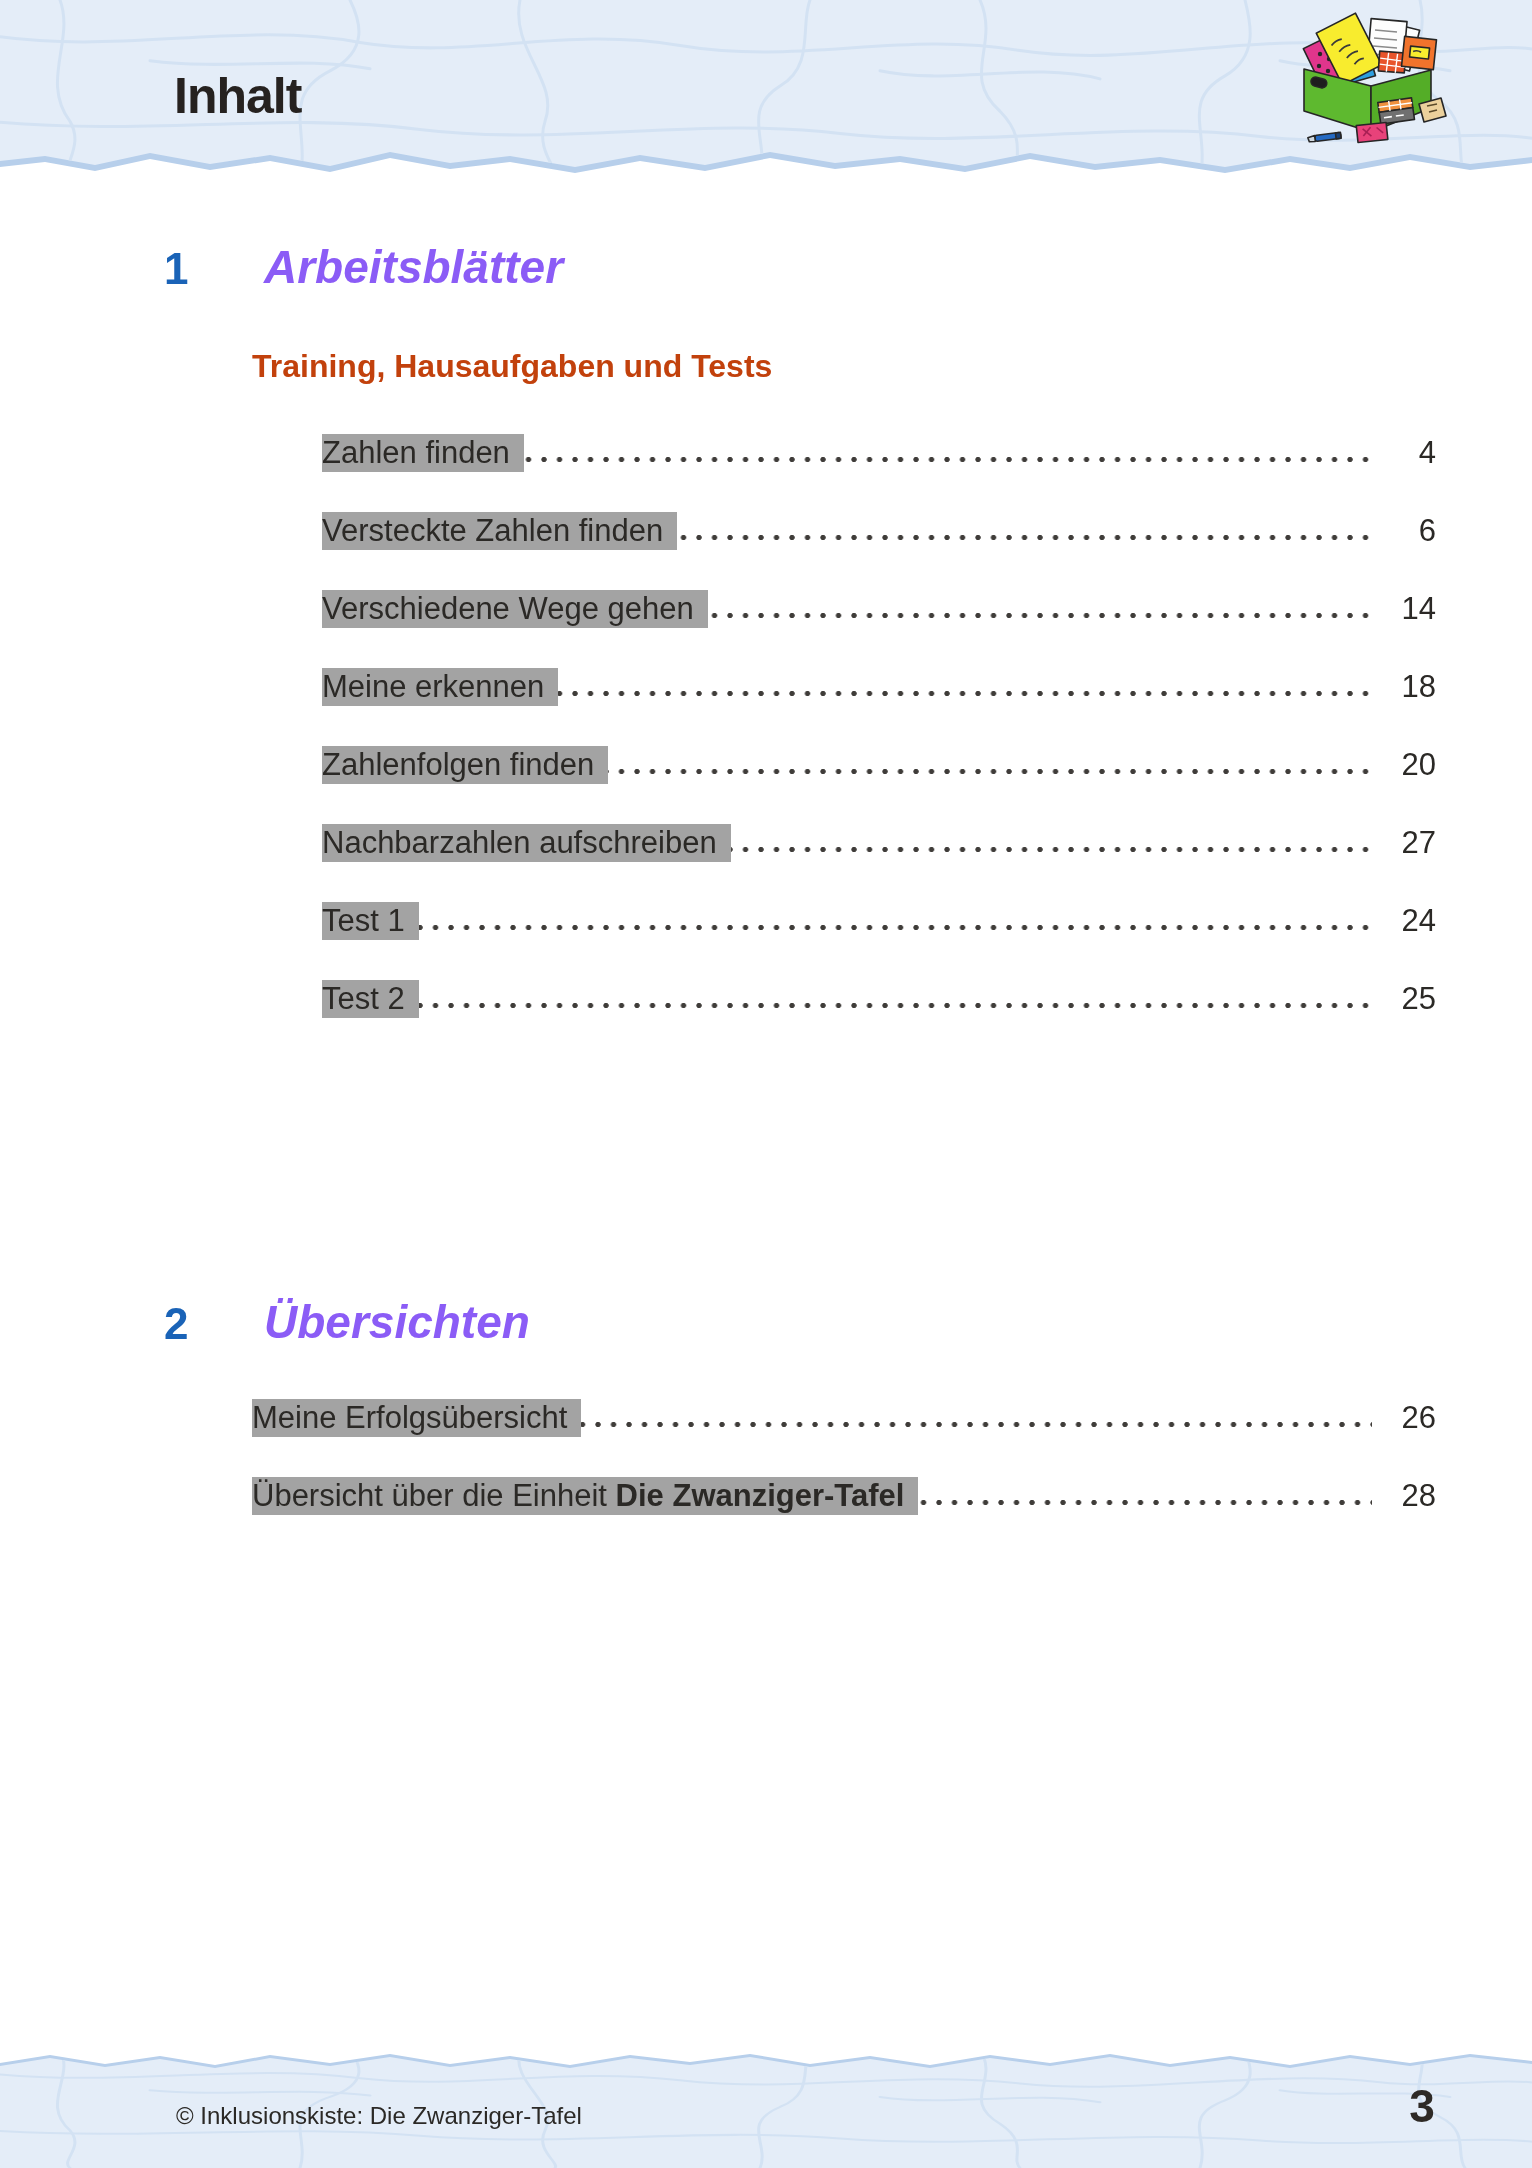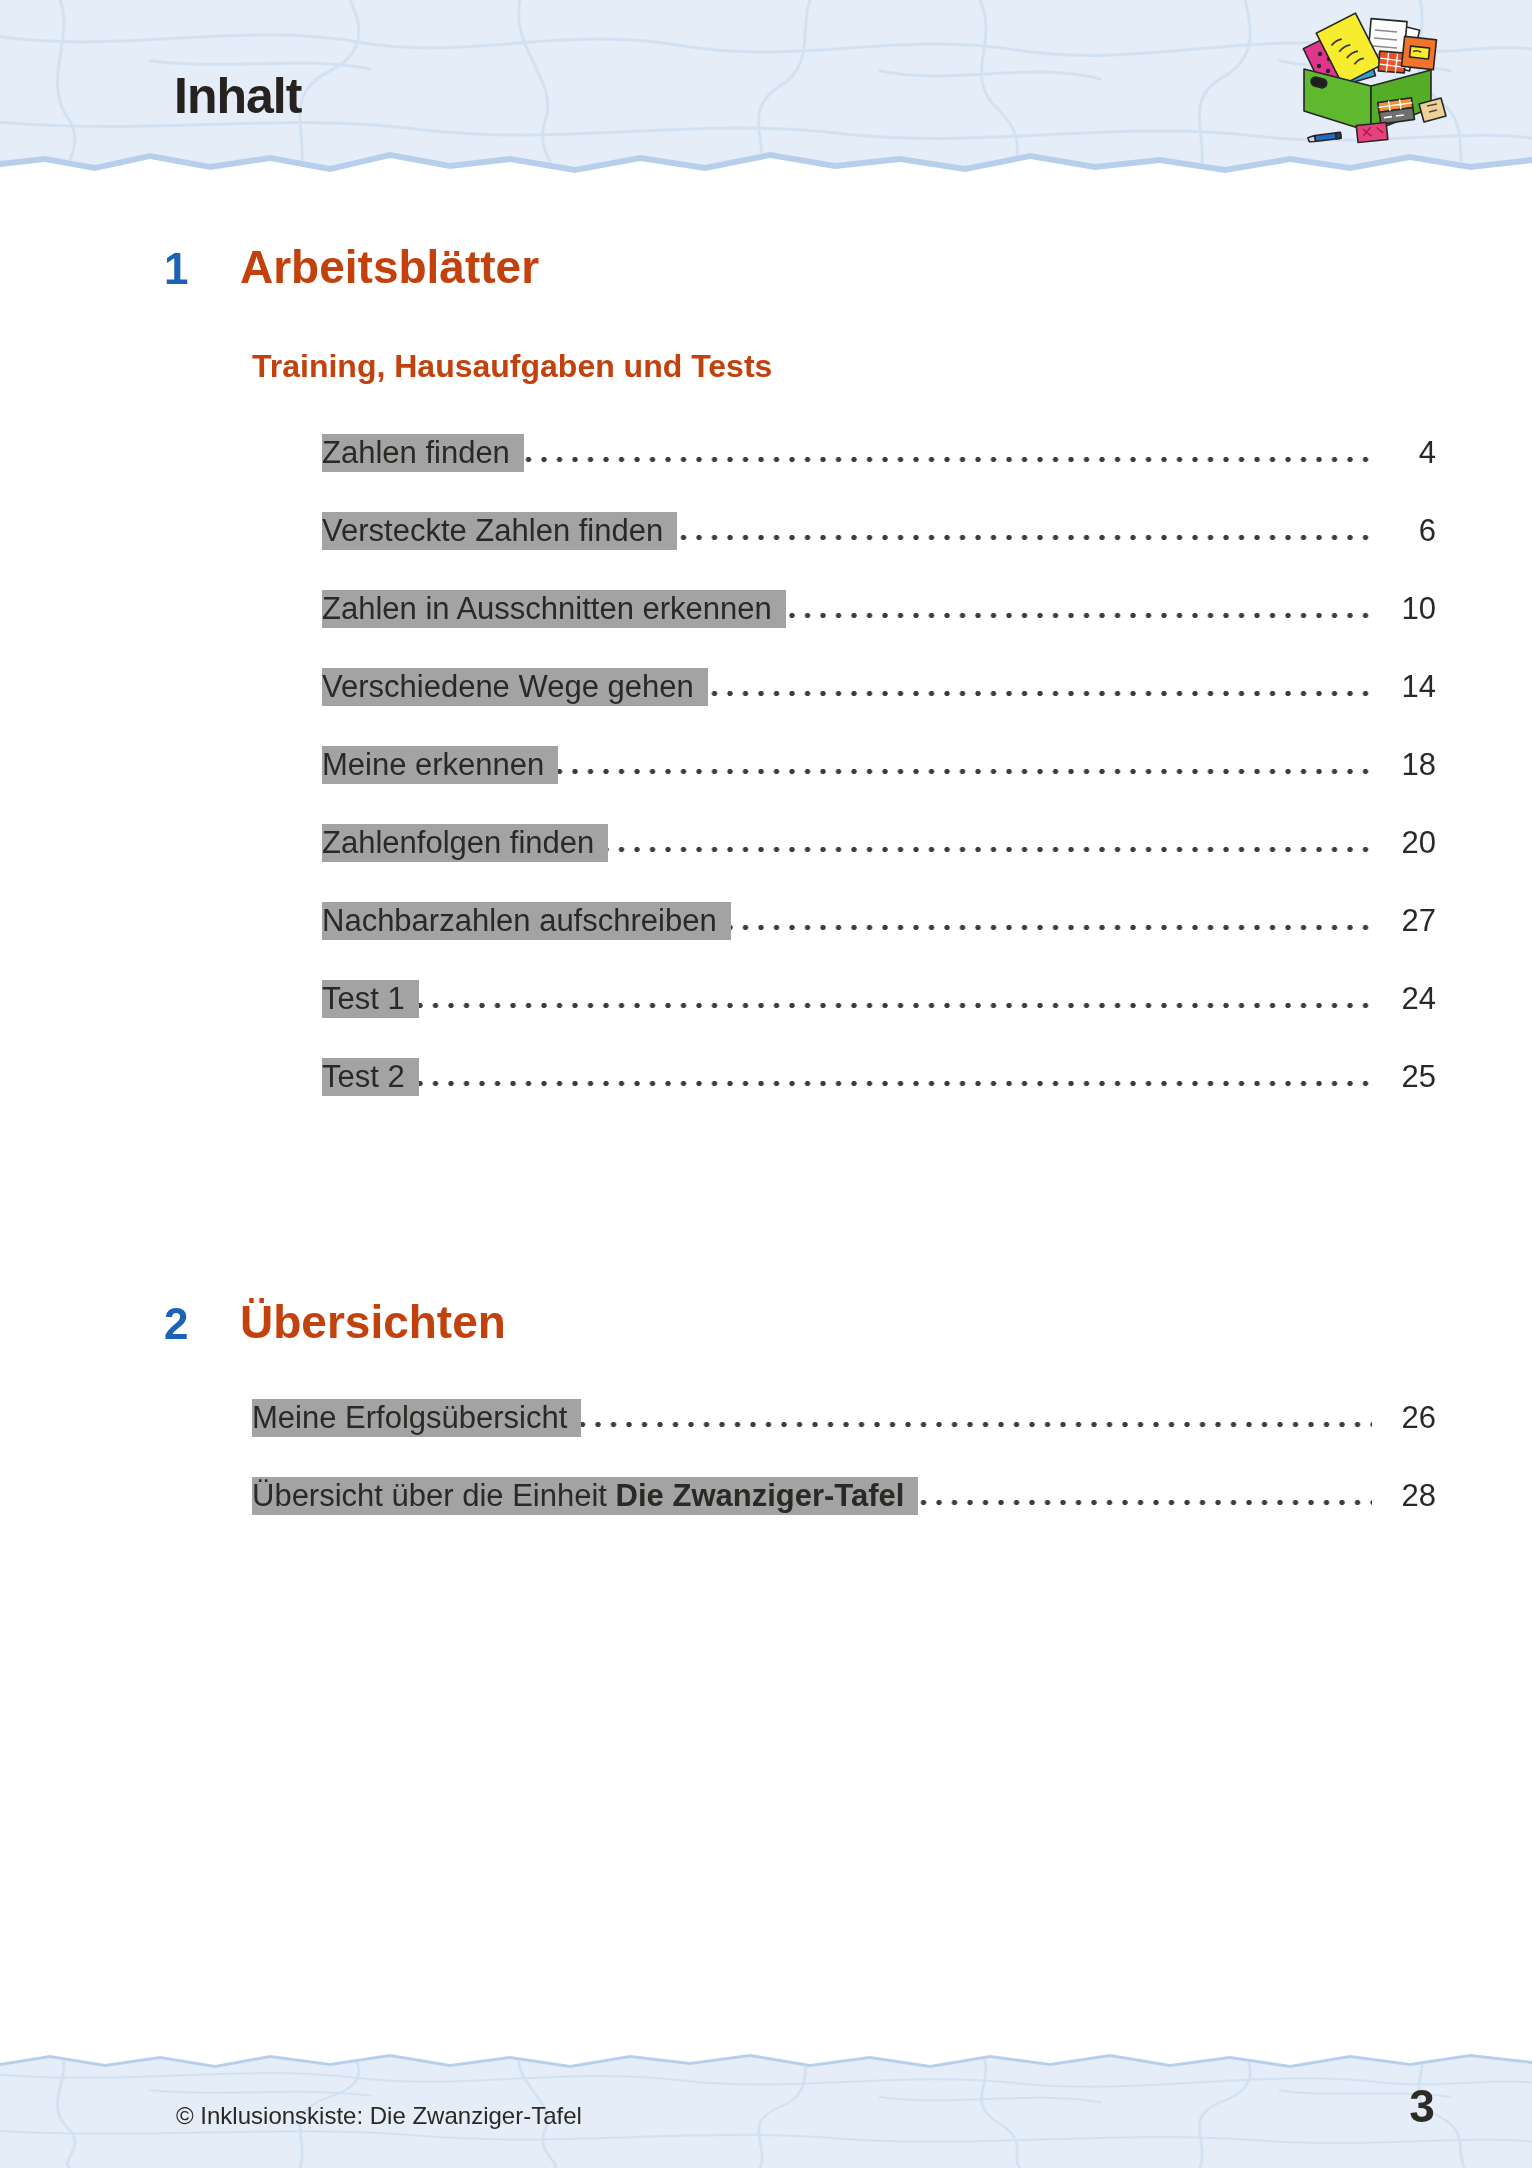--- a/index.html
+++ b/index.html
@@ -27,21 +27,21 @@
   }
   .crackle{position:absolute;left:0;top:0;width:100%;height:100%;}
 
   
   .doc-title{
     position:absolute;left:174px;top:70px;
     font-size:50px;font-weight:bold;line-height:52px;color:#262220;letter-spacing:-1px;
   }
   .box-icon{position:absolute;left:1293px;top:12px;width:160px;height:145px;}
   .sec-num{position:absolute;left:164px;width:70px;font-size:44px;line-height:48px;color:#1a63b7;font-weight:bold;}
-  .sec-title{position:absolute;left:240px;font-size:46px;line-height:48px;color:#c2410c;font-weight:bold;}
+  .sec-title{position:absolute;left:264px;font-size:46px;line-height:48px;color:#8b5cf6;font-weight:bold;font-style:italic;}
   #sec1-head{top:243px;} #sec2-head{top:1298px;}
   .sec-subtitle{
     position:absolute;left:252px;top:348px;
     font-size:32px;font-weight:bold;line-height:36px;color:#c2410c;
   }
 
   
   .rows{position:absolute;}
   #sec1-rows{left:322px;top:434px;width:1114px;}
   #sec2-rows{left:252px;top:1399px;width:1184px;}
@@ -136,21 +136,20 @@
   </svg>
 
   <div id="sec1-head">
     <span class="sec-num" style="top:245px">1</span>
     <span class="sec-title" style="top:243px">Arbeitsblätter</span>
   </div>
   <div class="sec-subtitle">Training, Hausaufgaben und Tests</div>
   <div class="rows" id="sec1-rows">
       <div class="toc-row"><span class="toc-dots"></span><span class="toc-label">Zahlen finden</span><span class="toc-page">4</span></div>
       <div class="toc-row"><span class="toc-dots"></span><span class="toc-label">Versteckte Zahlen finden</span><span class="toc-page">6</span></div>
-      <div class="toc-row"><span class="toc-dots"></span><span class="toc-label">Zahlen in Ausschnitten erkennen</span><span class="toc-page">10</span></div>
       <div class="toc-row"><span class="toc-dots"></span><span class="toc-label">Verschiedene Wege gehen</span><span class="toc-page">14</span></div>
       <div class="toc-row"><span class="toc-dots"></span><span class="toc-label">Meine erkennen</span><span class="toc-page">18</span></div>
       <div class="toc-row"><span class="toc-dots"></span><span class="toc-label">Zahlenfolgen finden</span><span class="toc-page">20</span></div>
       <div class="toc-row"><span class="toc-dots"></span><span class="toc-label">Nachbarzahlen aufschreiben</span><span class="toc-page">27</span></div>
       <div class="toc-row"><span class="toc-dots"></span><span class="toc-label">Test 1</span><span class="toc-page">24</span></div>
       <div class="toc-row"><span class="toc-dots"></span><span class="toc-label">Test 2</span><span class="toc-page">25</span></div>
     </div>
 
   <div id="sec2-head">
     <span class="sec-num" style="top:1300px">2</span>

